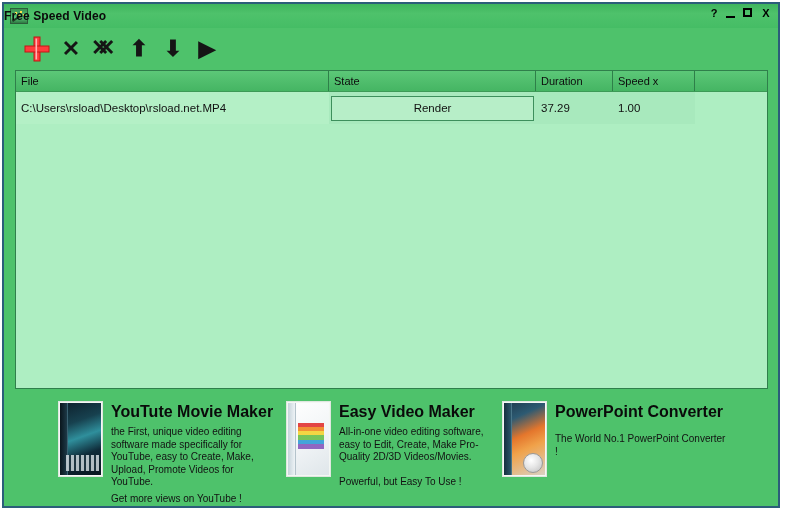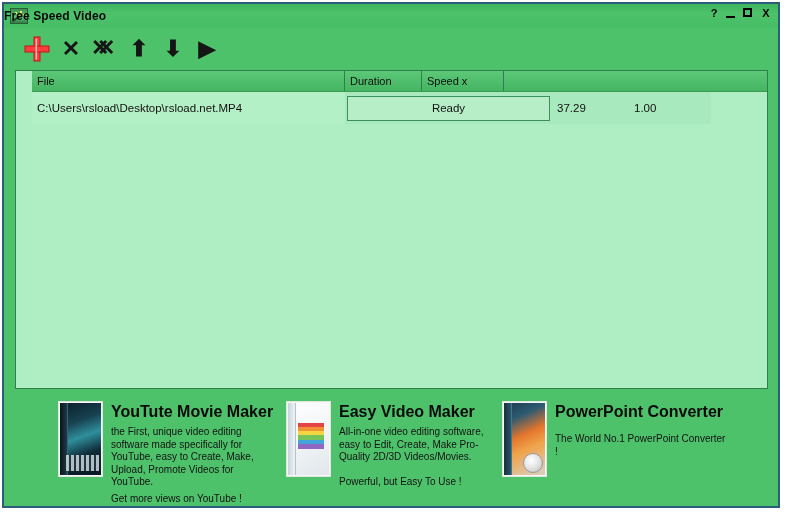--- a/index.html
+++ b/index.html
@@ -227,21 +227,20 @@
   
   #list-panel {
     margin: 0 10px 0 11px;
     flex: 1 1 auto;
     background: #aeeec2;
     border: 1px solid #2f7f4b;
     box-sizing: border-box;
     display: flex;
     flex-direction: column;
     min-height: 0;
-    padding-left: 16px;
   }
   #list-header {
     height: 20px;
     flex: 0 0 20px;
     background: linear-gradient(to bottom, #5cc878 0%, #4fbd6c 55%, #45b563 100%);
     border-bottom: 1px solid #3d9a57;
     display: flex;
     align-items: stretch;
     font-size: 11px;
     color: #0d0d0d;
@@ -452,34 +451,35 @@
     <div class="tool-btn">
       <span class="glyph-play">▶</span>
     </div>
 
   </div>
 
   <div id="list-panel">
 
     <div id="list-header">
       <div class="col-head" style="width:313px;">File</div>
+      <div class="col-head" style="width:207px;">State</div>
       <div class="col-head" style="width:77px;">Duration</div>
       <div class="col-head" style="width:82px;">Speed x</div>
       <div class="col-head" style="flex:1 1 auto;"></div>
     </div>
 
     <div id="list-body">
 
       <div class="list-row">
         <div class="selbg" style="width:679px;"></div>
 
         <div class="cell cell-file" style="width:313px;">C:\Users\rsload\Desktop\rsload.net.MP4</div>
 
         <div class="cell" style="width:207px; padding-left:0;">
-          <span class="state-box" style="width:203px; margin-left:2px;">Ready</span>
+          <span class="state-box" style="width:203px; margin-left:2px;">Render</span>
         </div>
 
         <div class="cell" style="width:77px;">37.29</div>
 
         <div class="cell" style="width:82px;">1.00</div>
 
         <div class="cell" style="flex:1 1 auto;"></div>
       </div>
 
     </div>

